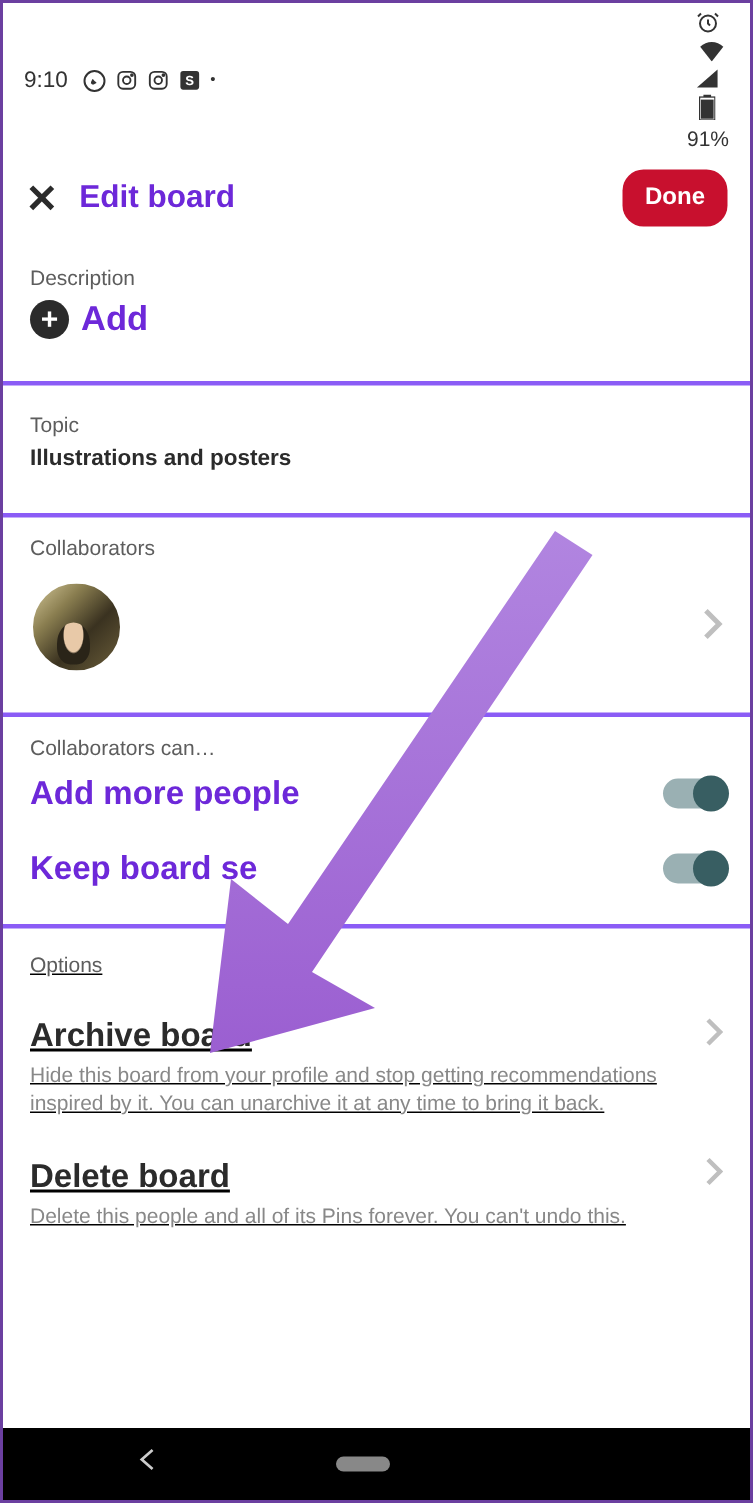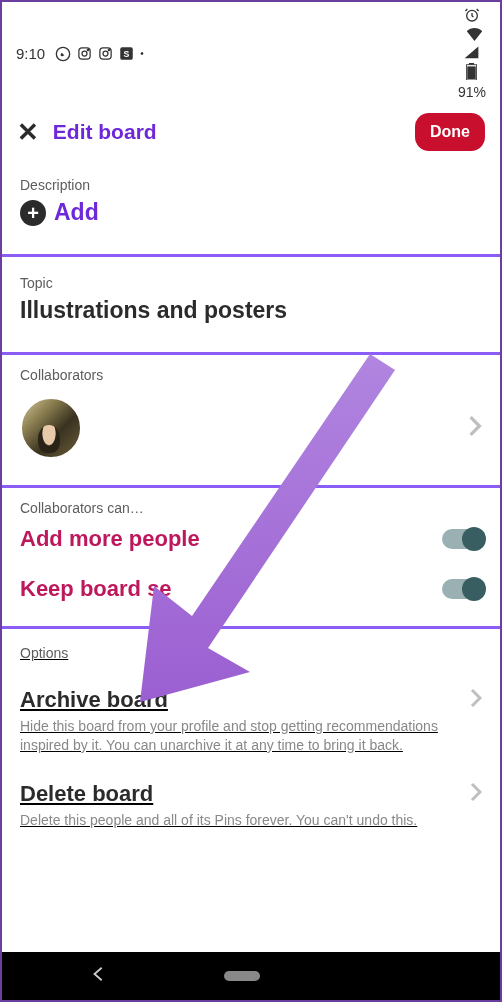--- a/index.html
+++ b/index.html
@@ -104,21 +104,21 @@
       font-size: 20px;
       font-weight: 700;
       line-height: 1;
     }
     .add-text {
       font-size: 23px;
       font-weight: 700;
       color: #6d28d9;
     }
     .topic-value {
-      font-size: 23px;
+      font-size: 15px;
       font-weight: 800;
       color: #2b2b2b;
     }
     .collab-row {
       display: flex;
       align-items: center;
       justify-content: space-between;
       margin-top: 14px;
     }
     .avatar {
@@ -146,21 +146,21 @@
     .toggle-row {
       display: flex;
       align-items: center;
       justify-content: space-between;
       margin-top: 6px;
       margin-bottom: 8px;
     }
     .toggle-label {
       font-size: 22px;
       font-weight: 800;
-      color: #be185d;
+      color: #6d28d9;
     }
     .toggle {
       width: 40px;
       height: 20px;
       background: #9ab0b3;
       border-radius: 10px;
       position: relative;
     }
     .toggle::after {
       content: "";

